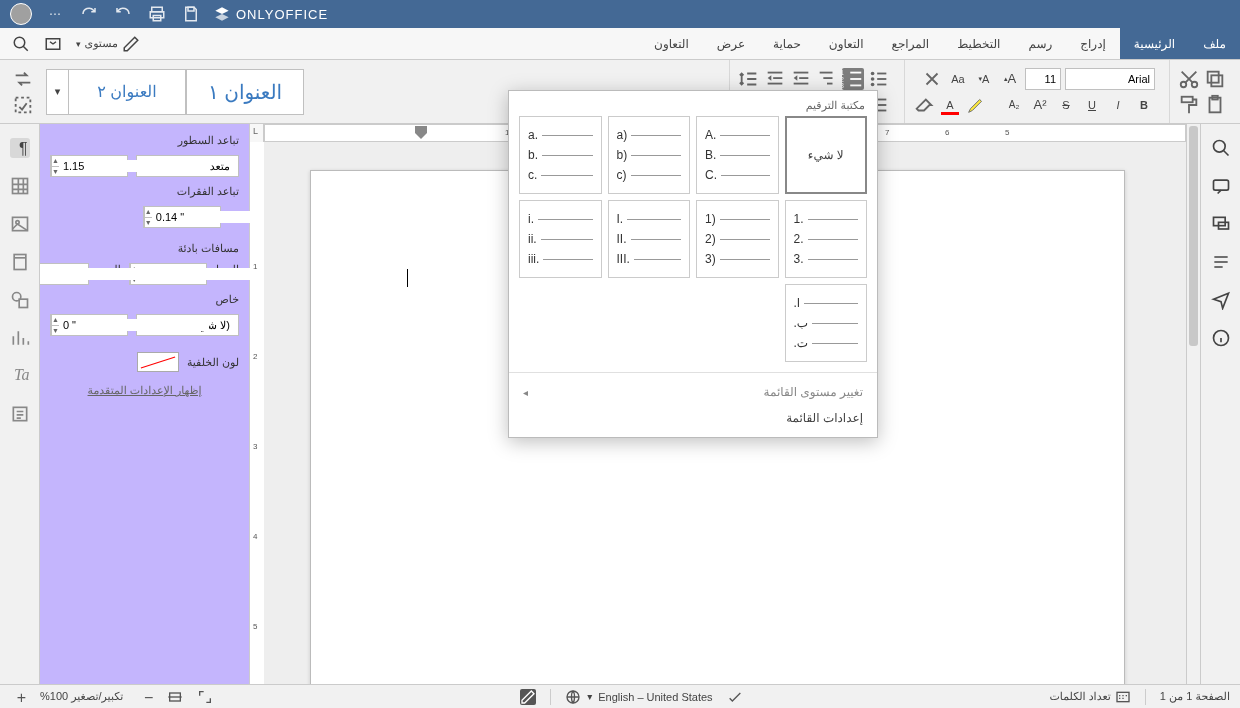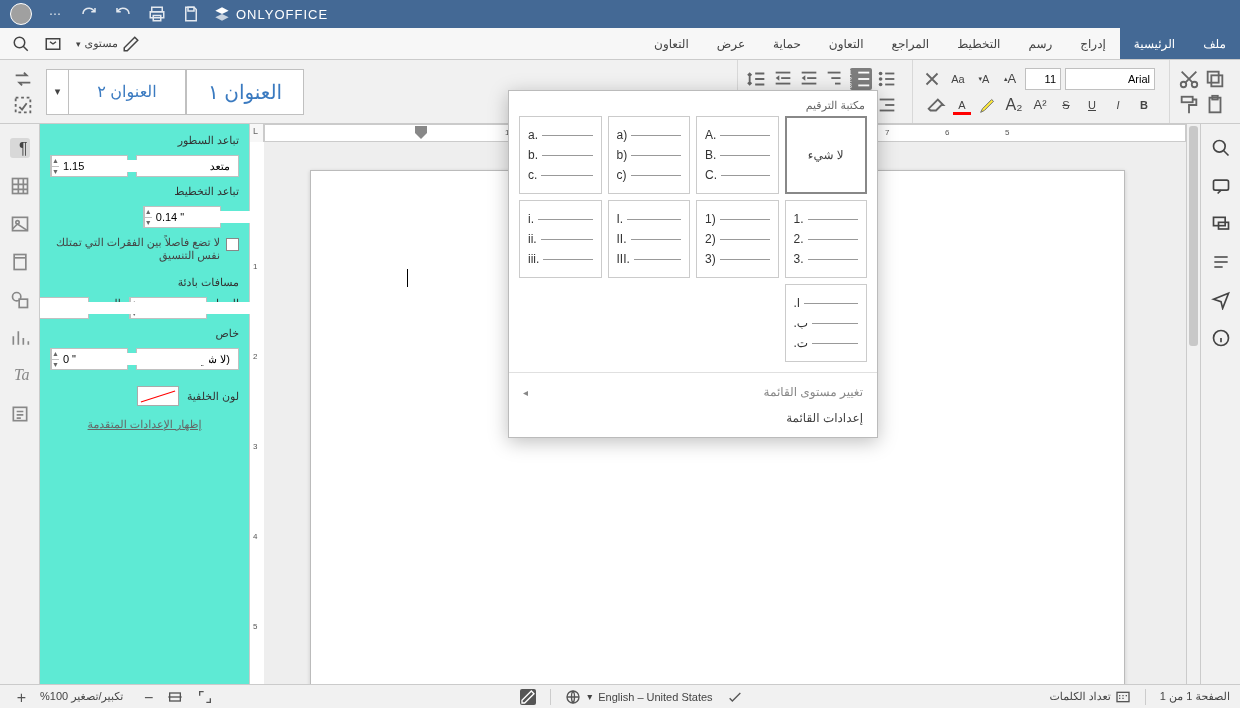--- a/index.html
+++ b/index.html
@@ -39,21 +39,21 @@
 .tb-end{display:flex;flex-direction:column;gap:4px;padding:4px 6px;}
 
 
 .main { position: absolute; top: 124px; bottom: 24px; left: 0; right: 0; display: flex; direction: rtl; }
 .right-rail { width: 40px; background: #f1f1f1; border-left: 1px solid #cbcbcb; display: flex; flex-direction: column; align-items: center; gap: 18px; padding-top: 14px; }
 .right-rail .ricon{width:20px;height:20px;color:#444;}
 .left-rail { width: 40px; background: #f1f1f1; border-right: 1px solid #cbcbcb; display: flex; flex-direction: column; align-items: center; gap: 18px; padding-top: 14px; }
 .left-rail .licon{width:20px;height:20px;color:#888;}
 .left-rail .licon.active{color:#444;background:#d8d8d8;border-radius:3px;padding:2px;}
 
-.side-panel { width: 210px; background: #5eead4; border-right: 1px solid #cbcbcb; padding: 10px 10px; font-size: 11px; color: #444; direction: rtl; display:flex;flex-direction:column;gap:8px;}
+.side-panel { width: 210px; background: #c4b5fd; border-right: 1px solid #cbcbcb; padding: 10px 10px; font-size: 11px; color: #444; direction: rtl; display:flex;flex-direction:column;gap:8px;}
 .sp-label{font-size:11px;color:#333;}
 .sp-row{display:flex;gap:8px;align-items:center;}
 .sp-select{height:22px;border:1px solid #c0c0c0;background:#fff;flex:1;padding:0 4px;font-size:11px;}
 .spin{width:78px;height:22px;border:1px solid #c0c0c0;background:#fff;display:flex;align-items:center;direction:ltr;}
 .spin .arrows{width:14px;border-left:1px solid #c0c0c0;height:100%;display:flex;flex-direction:column;}
 .spin .arrows div{flex:1;display:flex;align-items:center;justify-content:center;font-size:7px;color:#666;border-bottom:1px solid #c0c0c0;}
 .spin .arrows div:last-child{border:none;}
 .spin input{border:none;flex:1;font-size:11px;padding:0 4px;outline:none;}
 .sp-check{display:flex;gap:6px;align-items:flex-start;font-size:11px;}
 .sp-check .box{width:13px;height:13px;border:1px solid #888;background:#fff;margin-top:2px;flex-shrink:0;}
@@ -216,21 +216,21 @@
             <path d="M6 6l12 12M6 18L18 6"></path>
           </svg>
         </div>
     </div>
     <div class="tb-row">
       <div class="tb-btn" style="font-weight:bold;">B</div>
       <div class="tb-btn" style="font-style:italic;">I</div>
       <div class="tb-btn" style="text-decoration:underline;">U</div>
       <div class="tb-btn" style="text-decoration:line-through;">S</div>
       <div class="tb-btn" style="font-size:13px;">A²</div>
-      <div class="tb-btn" style="font-size:16px;">A₂</div>
+      <div class="tb-btn" style="font-size:10px;margin-left:12px;">A₂</div>
       <div class="tb-btn">
           <svg viewBox="0 0 24 24" fill="#ffeb3b" stroke="#666">
             <path d="M4 20l4-2 10-10-2-2L6 16z"></path>
           </svg>
         </div>
       <div class="tb-btn" style="position:relative;">A<div style="position:absolute;bottom:1px;left:2px;right:2px;height:3px;background:red;"></div></div>
       <div class="tb-btn">
           <svg viewBox="0 0 24 24" fill="none" stroke="#666" stroke-width="2">
             <path d="M18 12l-6 6H6l-2-2 10-10 6 6z"></path>
           </svg>
@@ -390,36 +390,32 @@
     <div class="sp-row">
       <select class="sp-select"><option>متعدد</option></select>
       <div class="spin">
           <div class="arrows">
             <div>▲</div>
             <div>▼</div>
           </div>
           <input value="1.15" style="">
         </div>
     </div>
-    <div class="sp-label">تباعد التخطيط</div>
+    <div class="sp-label">تباعد الفقرات</div>
     <div class="sp-twocol">
       <div class="sp-col">
         <div class="sp-label">بعد</div>
         <div class="spin">
             <div class="arrows">
               <div>▲</div>
               <div>▼</div>
             </div>
             <input value="0.14 &quot;" style="">
           </div>
       </div>
-    </div>
-    <div class="sp-check">
-      <div class="box"></div>
-      <span>لا تضع فاصلاً بين الفقرات التي تمتلك نفس التنسيق</span>
     </div>
     <div class="sp-label" style="margin-top:6px;">مسافات بادئة</div>
     <div class="sp-twocol">
       <div class="sp-col">
         <div class="sp-label">اليسار</div>
         <div class="spin">
             <div class="arrows">
               <div>▲</div>
               <div>▼</div>
             </div>

